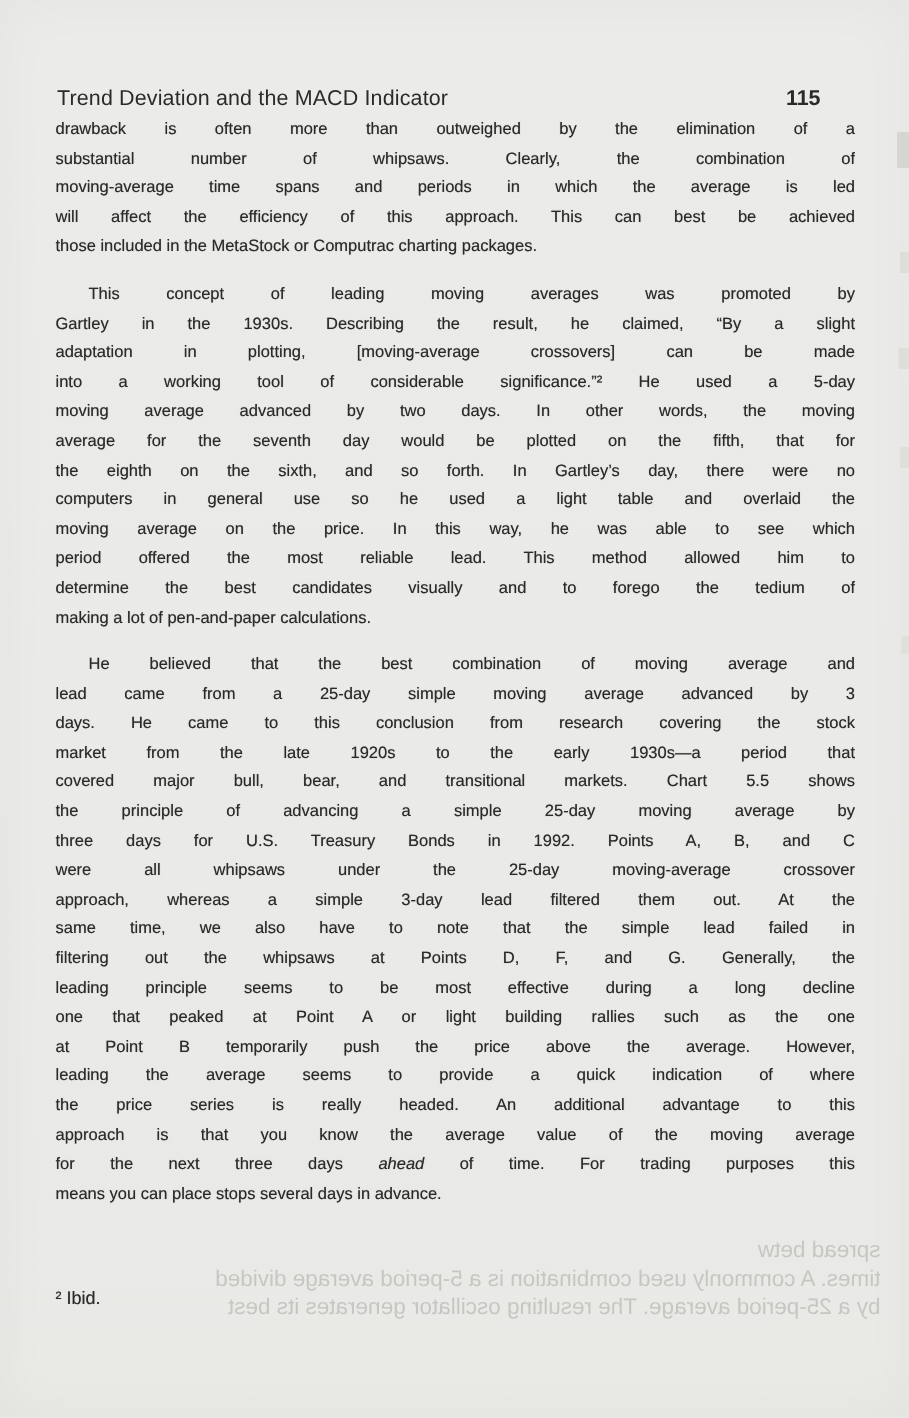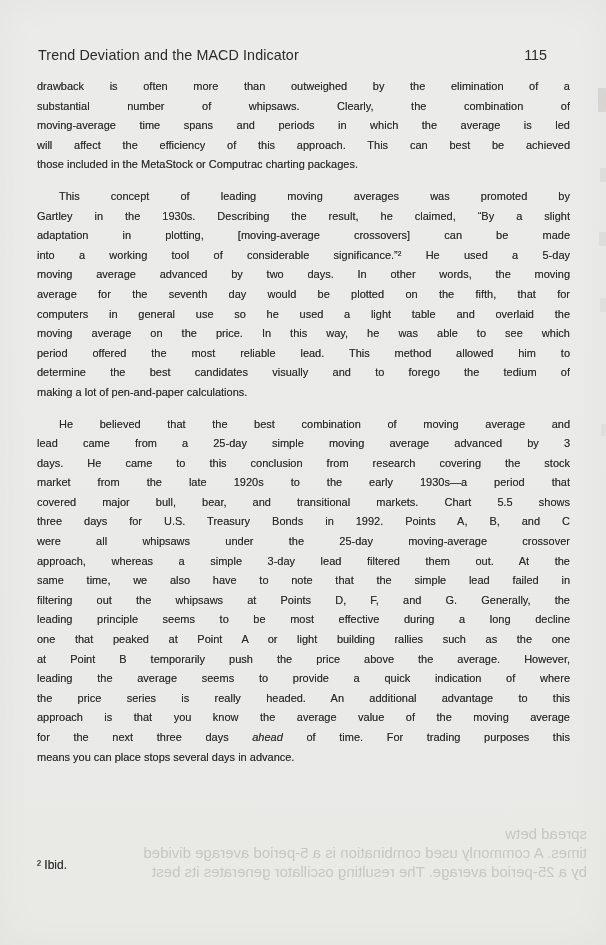--- a/index.html
+++ b/index.html
@@ -26,21 +26,22 @@
     display: flex;
     justify-content: space-between;
     align-items: baseline;
     font-size: 14.3px;
     line-height: 20px;
   }
   .running-head .title {
     letter-spacing: 0.1px;
   }
   .running-head .folio {
-    font-weight: normal;
+    font-weight: bold;
+    margin-top: 11px;
   }
   .body-text {
     position: absolute;
     top: 77px;
     left: 37px;
     width: 533px;
     font-size: 11px;
     text-shadow: 0 0 0.5px rgba(43,42,40,0.55);
   }
   .ln {
@@ -108,31 +109,33 @@
     <div class="ln">moving-average time spans and periods in which the average is led</div>
     <div class="ln">will affect the efficiency of this approach. This can best be achieved</div>
     <div class="ln end">those included in the MetaStock or Computrac charting packages.</div>
 
     <div class="ln ind">This concept of leading moving averages was promoted by</div>
     <div class="ln">Gartley in the 1930s. Describing the result, he claimed, “By a slight</div>
     <div class="ln">adaptation in plotting, [moving-average crossovers] can be made</div>
     <div class="ln">into a working tool of considerable significance.”² He used a 5-day</div>
     <div class="ln">moving average advanced by two days. In other words, the moving</div>
     <div class="ln">average for the seventh day would be plotted on the fifth, that for</div>
+    <div class="ln">the eighth on the sixth, and so forth. In Gartley’s day, there were no</div>
     <div class="ln">computers in general use so he used a light table and overlaid the</div>
     <div class="ln">moving average on the price. In this way, he was able to see which</div>
     <div class="ln">period offered the most reliable lead. This method allowed him to</div>
     <div class="ln">determine the best candidates visually and to forego the tedium of</div>
     <div class="ln end">making a lot of pen-and-paper calculations.</div>
 
     <div class="ln ind">He believed that the best combination of moving average and</div>
     <div class="ln">lead came from a 25-day simple moving average advanced by 3</div>
     <div class="ln">days. He came to this conclusion from research covering the stock</div>
     <div class="ln">market from the late 1920s to the early 1930s—a period that</div>
     <div class="ln">covered major bull, bear, and transitional markets. Chart 5.5 shows</div>
+    <div class="ln">the principle of advancing a simple 25-day moving average by</div>
     <div class="ln">three days for U.S. Treasury Bonds in 1992. Points A, B, and C</div>
     <div class="ln">were all whipsaws under the 25-day moving-average crossover</div>
     <div class="ln">approach, whereas a simple 3-day lead filtered them out. At the</div>
     <div class="ln">same time, we also have to note that the simple lead failed in</div>
     <div class="ln">filtering out the whipsaws at Points D, F, and G. Generally, the</div>
     <div class="ln">leading principle seems to be most effective during a long decline</div>
     <div class="ln">one that peaked at Point A or light building rallies such as the one</div>
     <div class="ln">at Point B temporarily push the price above the average. However,</div>
     <div class="ln">leading the average seems to provide a quick indication of where</div>
     <div class="ln">the price series is really headed. An additional advantage to this</div>

